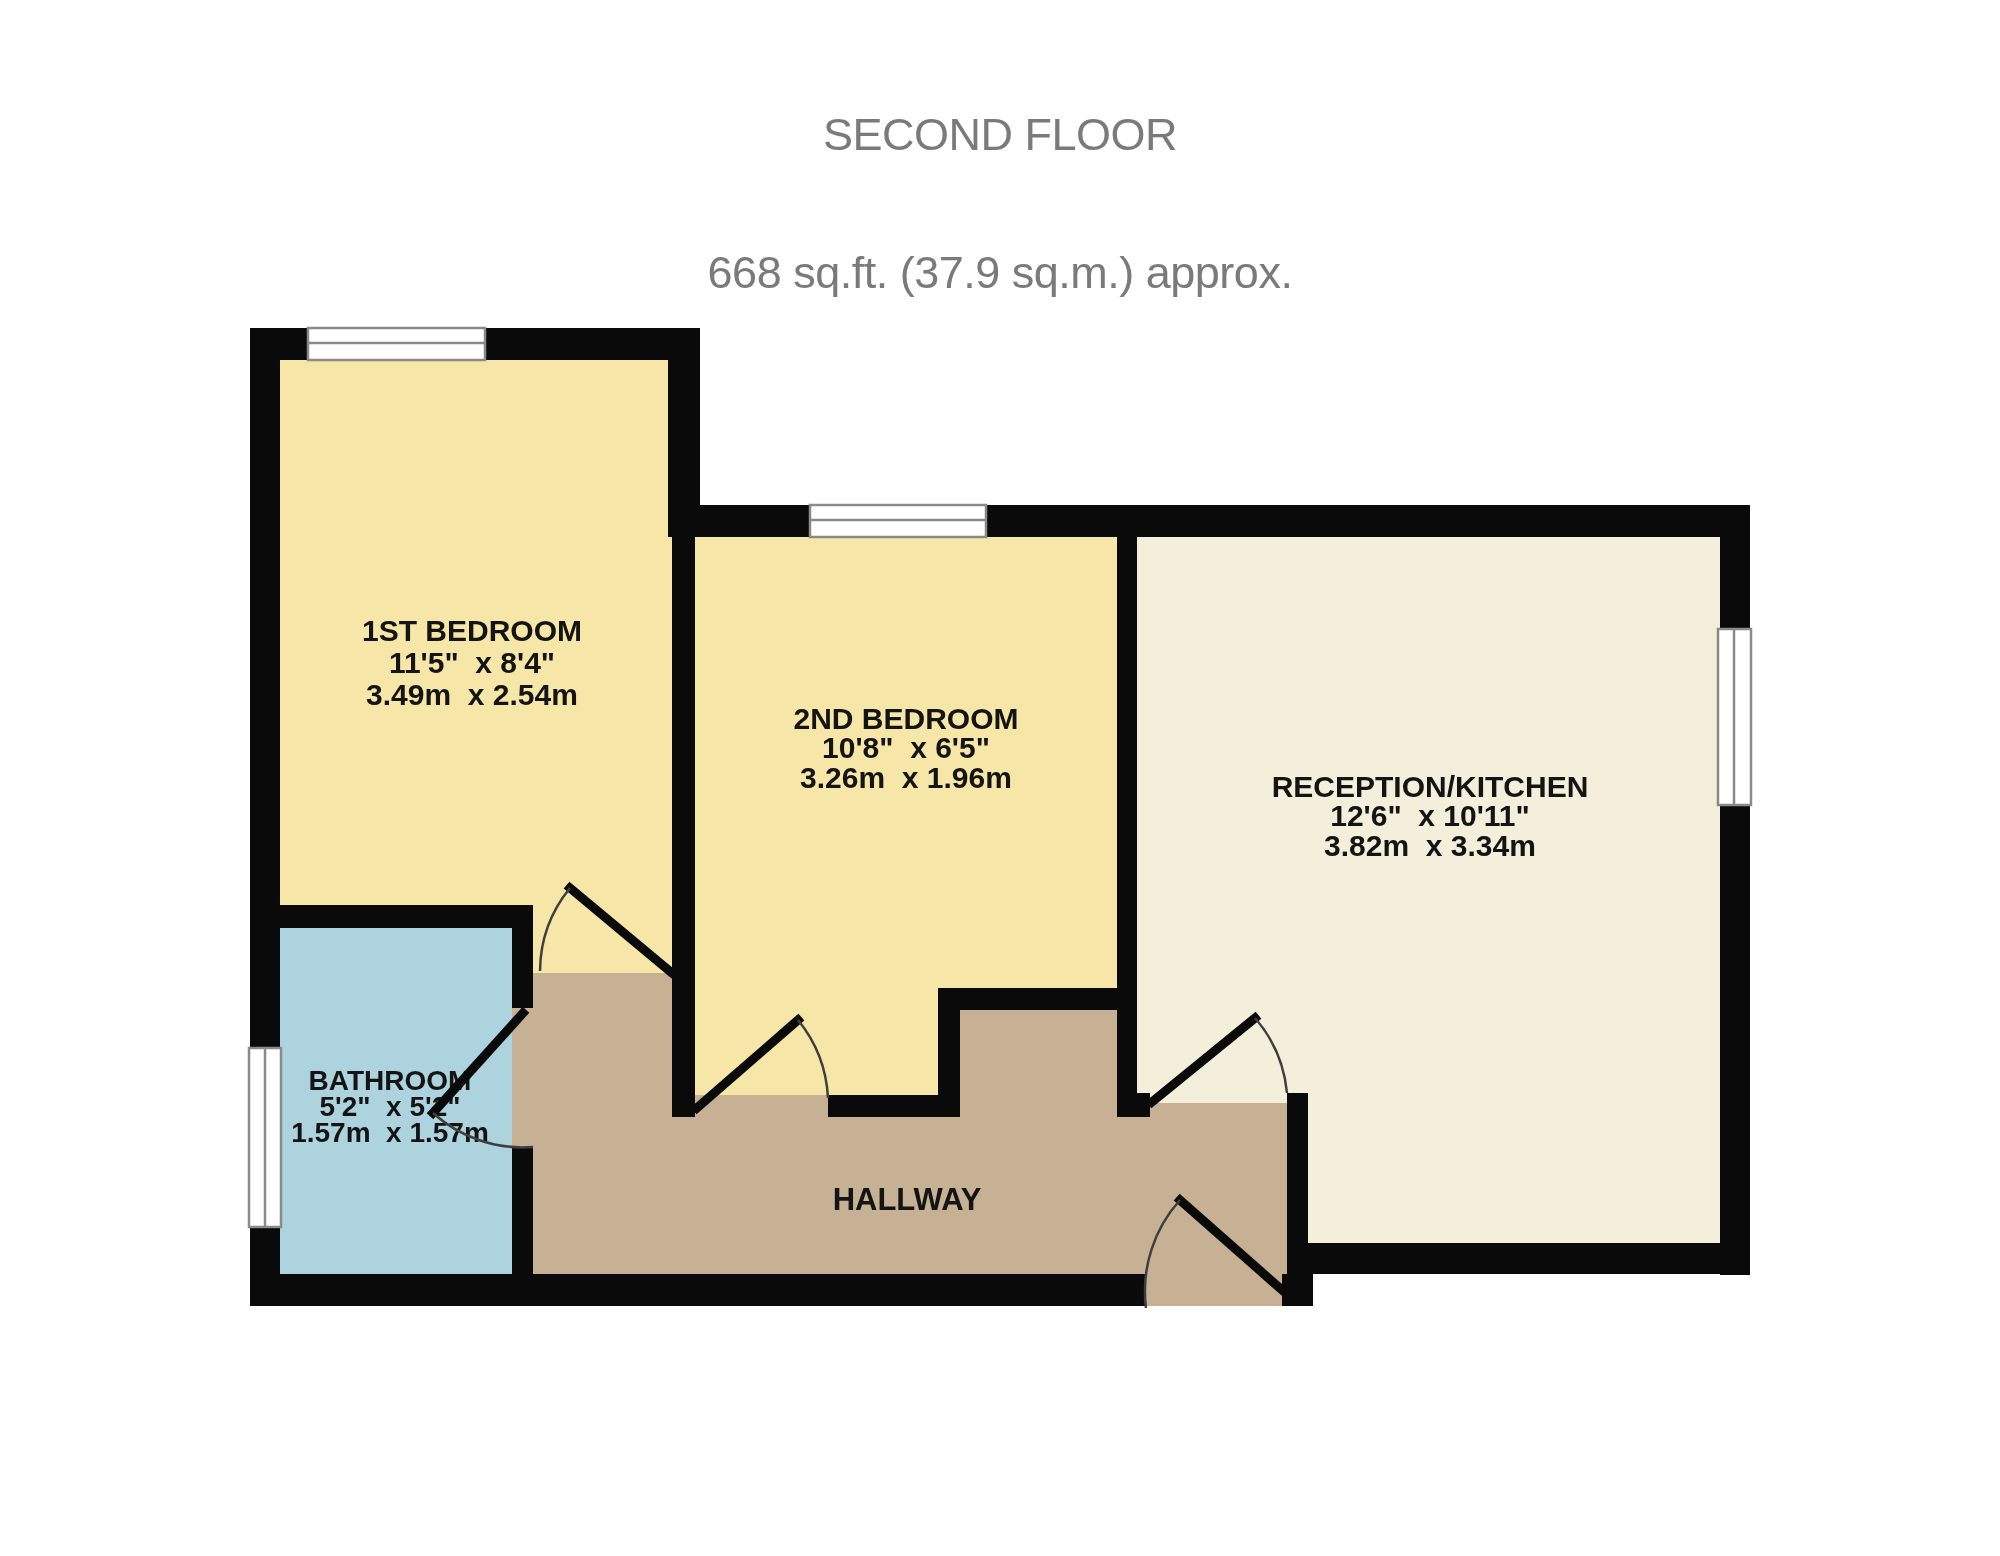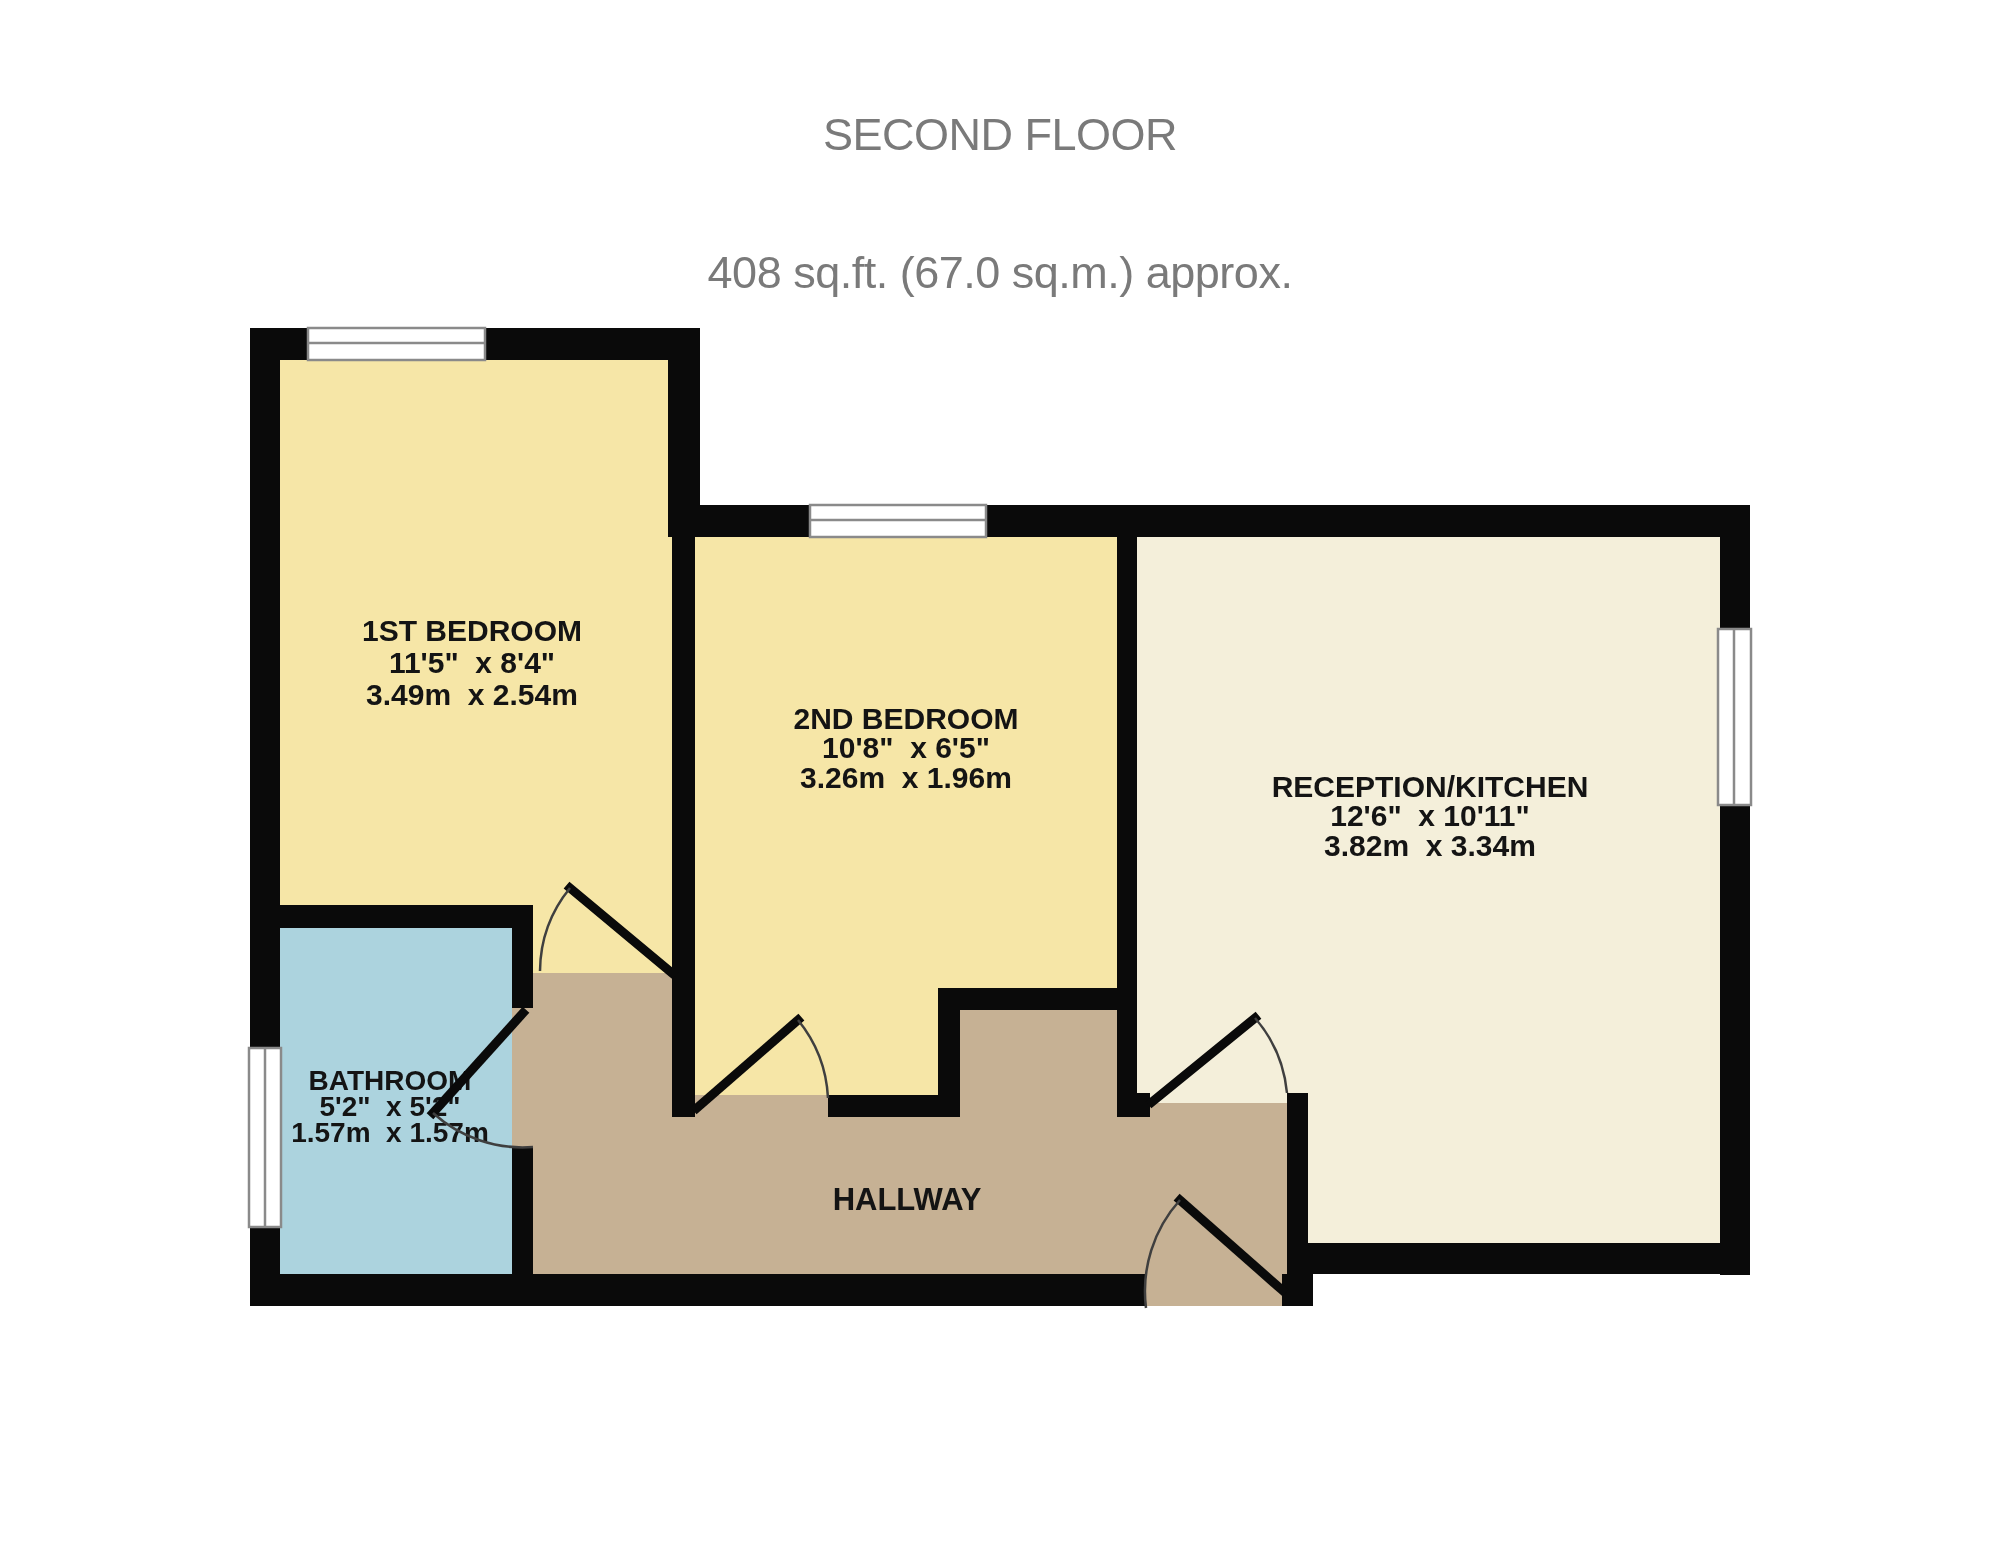--- a/index.html
+++ b/index.html
@@ -48,21 +48,21 @@
   .lbl-28 { font-size: 28px; }
   .lbl-31 { font-size: 31px; }
 </style>
 </head>
 <body>
 
 <div class="canvas">
 
   <div class="plan-title">
     <div>SECOND FLOOR</div>
-    <div>408 sq.ft. (67.0 sq.m.) approx.</div>
+    <div>668 sq.ft. (37.9 sq.m.) approx.</div>
   </div>
 
   <svg class="floorplan" width="2000" height="1556" viewBox="0 0 2000 1556" xmlns="http://www.w3.org/2000/svg">
 
     <g>
       <rect x="260" y="340" width="440" height="650" fill="#F6E6A7"></rect>
       <rect x="690" y="530" width="445" height="587" fill="#F6E6A7"></rect>
       <rect x="1130" y="530" width="600" height="720" fill="#F4EFDA"></rect>
       <rect x="533" y="973" width="162" height="333" fill="#C6B194"></rect>
       <rect x="512" y="1008" width="21" height="139" fill="#C6B194"></rect>

